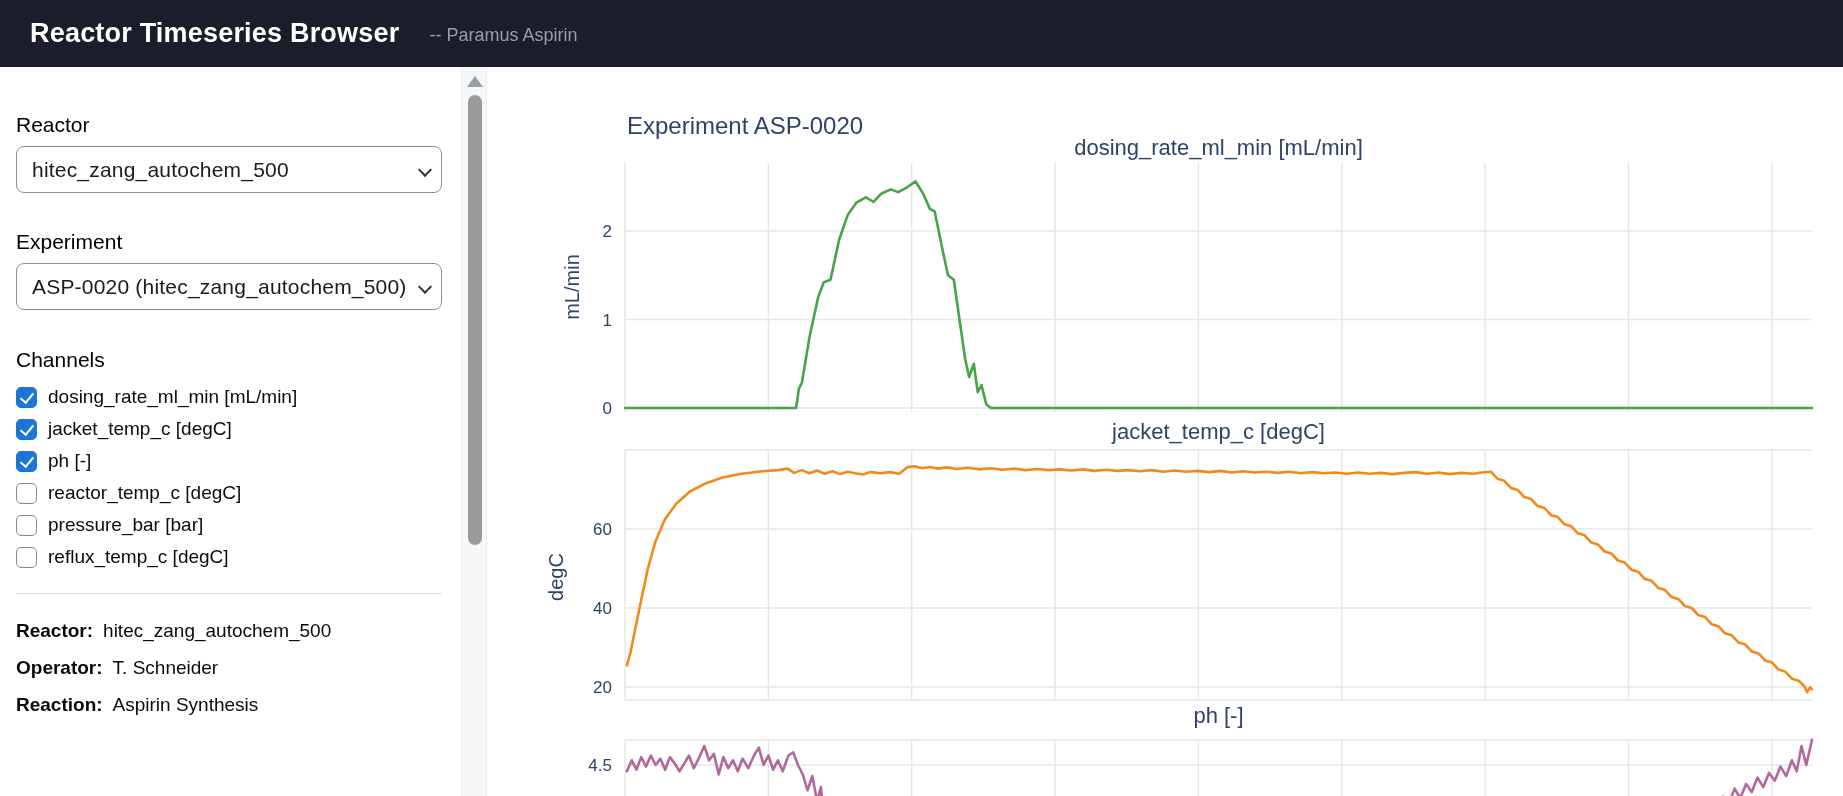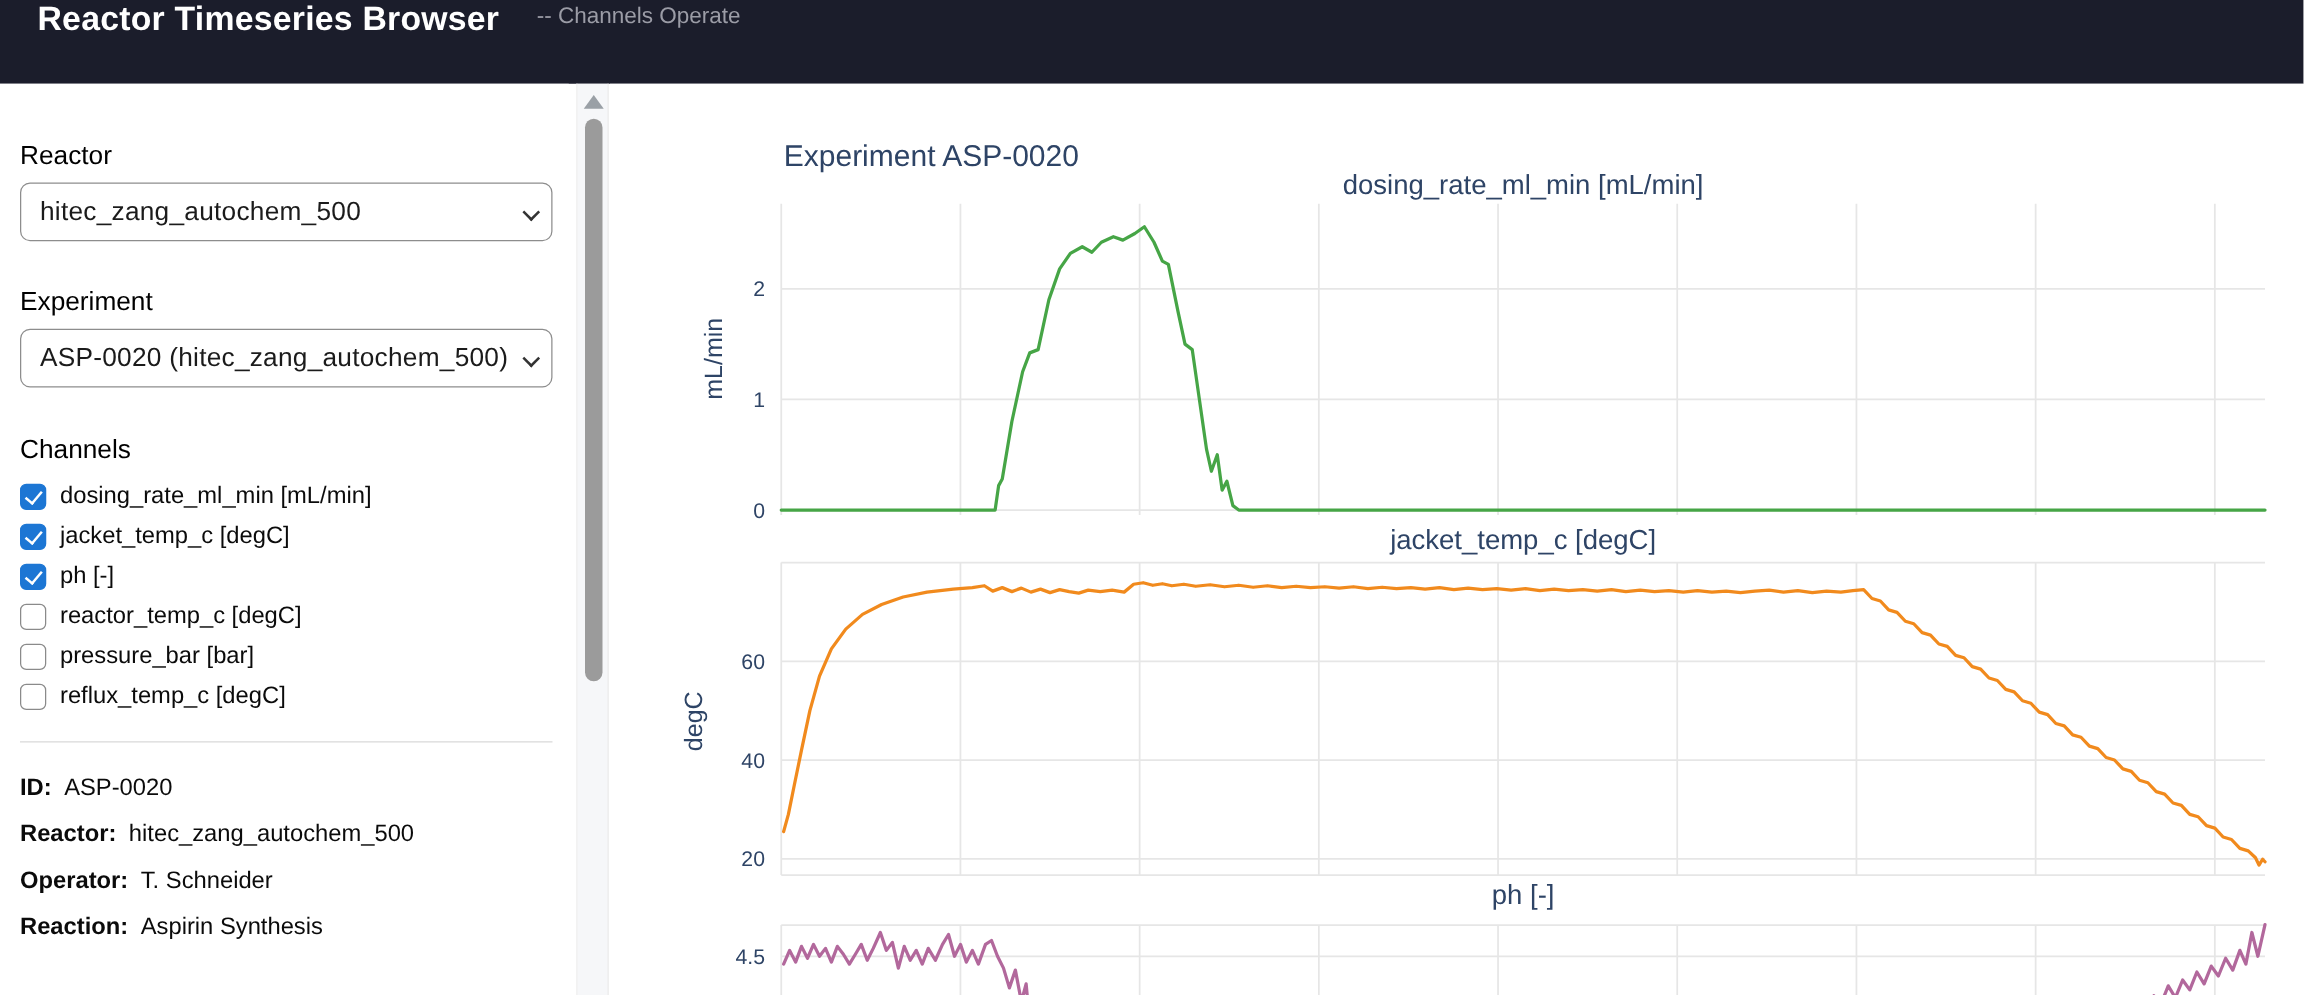--- a/index.html
+++ b/index.html
@@ -2,21 +2,21 @@
 <html><head>
 <meta charset="utf-8">
 <style>
   * { margin:0; padding:0; box-sizing:border-box; }
   html,body { width:1843px; height:796px; overflow:hidden; background:#fff;
     font-family:"Liberation Sans", sans-serif; }
   .app { position:relative; width:1843px; height:796px; background:#fff; overflow:hidden; }
 
   
   .header { position:absolute; left:0; top:0; width:1843px; height:67px;
-    background:#1b1d2b; display:flex; align-items:flex-start; padding-left:30px; }
+    background:#1b1d2b; display:flex; align-items:center; padding-left:30px; }
   .header .title { color:#ffffff; font-size:27px; font-weight:bold; letter-spacing:.2px; }
   .header .subtitle { color:#9b9ca6; font-size:18px; margin-left:30px; position:relative; top:2px; }
 
   
   .sidebar { position:absolute; left:0; top:67px; width:455px; height:729px;
     background:#ffffff; padding:46px 14px 0 16px; color:#111; }
   .field-label { font-size:21px; font-weight:normal; color:#000; margin-bottom:9px; }
   .select { position:relative; width:426px; height:47px; border:1px solid #8d8d8d;
     border-radius:8px; background:#fff; display:flex; align-items:center;
     padding:0 20px 0 15px; cursor:pointer; overflow:hidden; }
@@ -62,21 +62,21 @@
   #yl-chart0 { left:572px; top:287px; } #yl-chart1 { left:556px; top:577px; }
   svg.charts { position:absolute; left:0; top:0; }
 </style>
 </head>
 <body>
 
 <div class="app">
 
   <div class="header">
     <span class="title">Reactor Timeseries Browser</span>
-    <span class="subtitle">-- Channels Operate</span>
+    <span class="subtitle">-- Paramus Aspirin</span>
   </div>
 
   <div class="sidebar">
     <div class="field-label">Reactor</div>
     <div class="select" role="listbox">
       <span class="txt">hitec_zang_autochem_500</span>
       <span class="chev"></span>
     </div>
 
     <div class="gap1"></div>
@@ -116,24 +116,20 @@
 
   <label class="chk-row">
     <span class="cb"></span>
     <span class="chk-label">reflux_temp_c [degC]</span>
   </label>
 
 </div>
 
     <hr class="divider">
     <div class="meta-list" id="meta-list">
-  <div class="meta-row">
-    <span class="m-label">ID:</span>
-    <span class="m-value">ASP-0020</span>
-  </div>
 
   <div class="meta-row">
     <span class="m-label">Reactor:</span>
     <span class="m-value">hitec_zang_autochem_500</span>
   </div>
 
   <div class="meta-row">
     <span class="m-label">Operator:</span>
     <span class="m-value">T. Schneider</span>
   </div>

